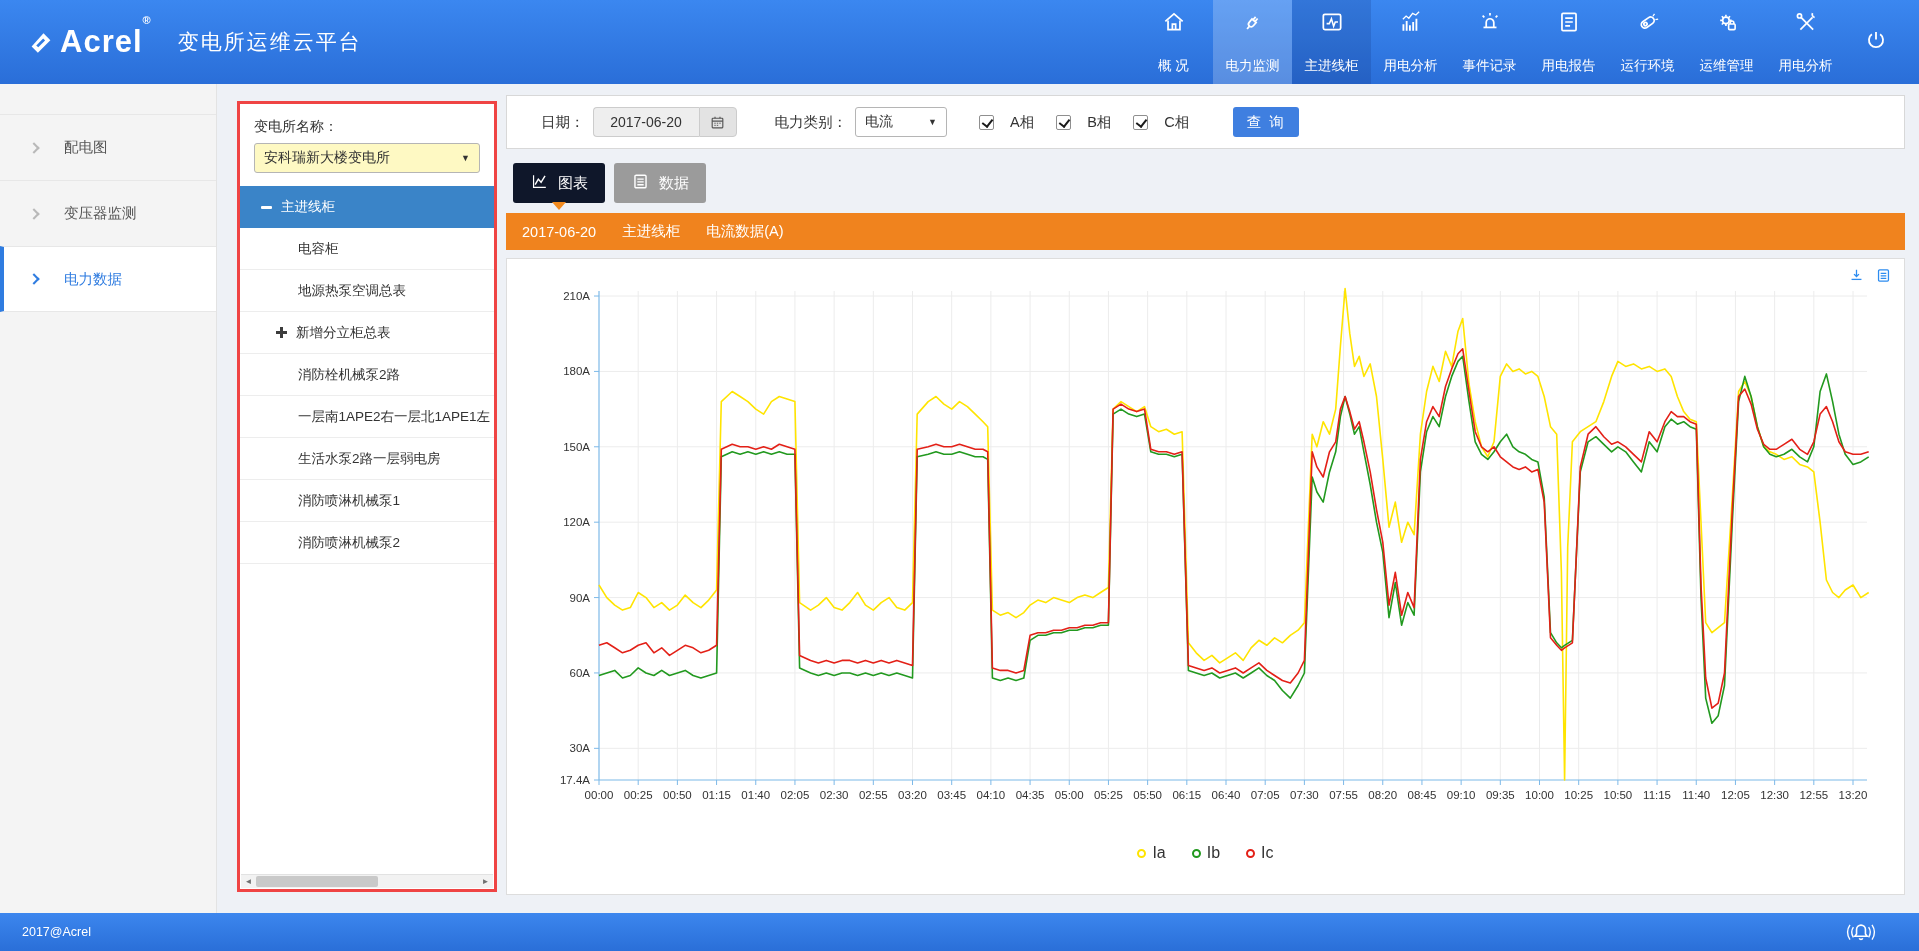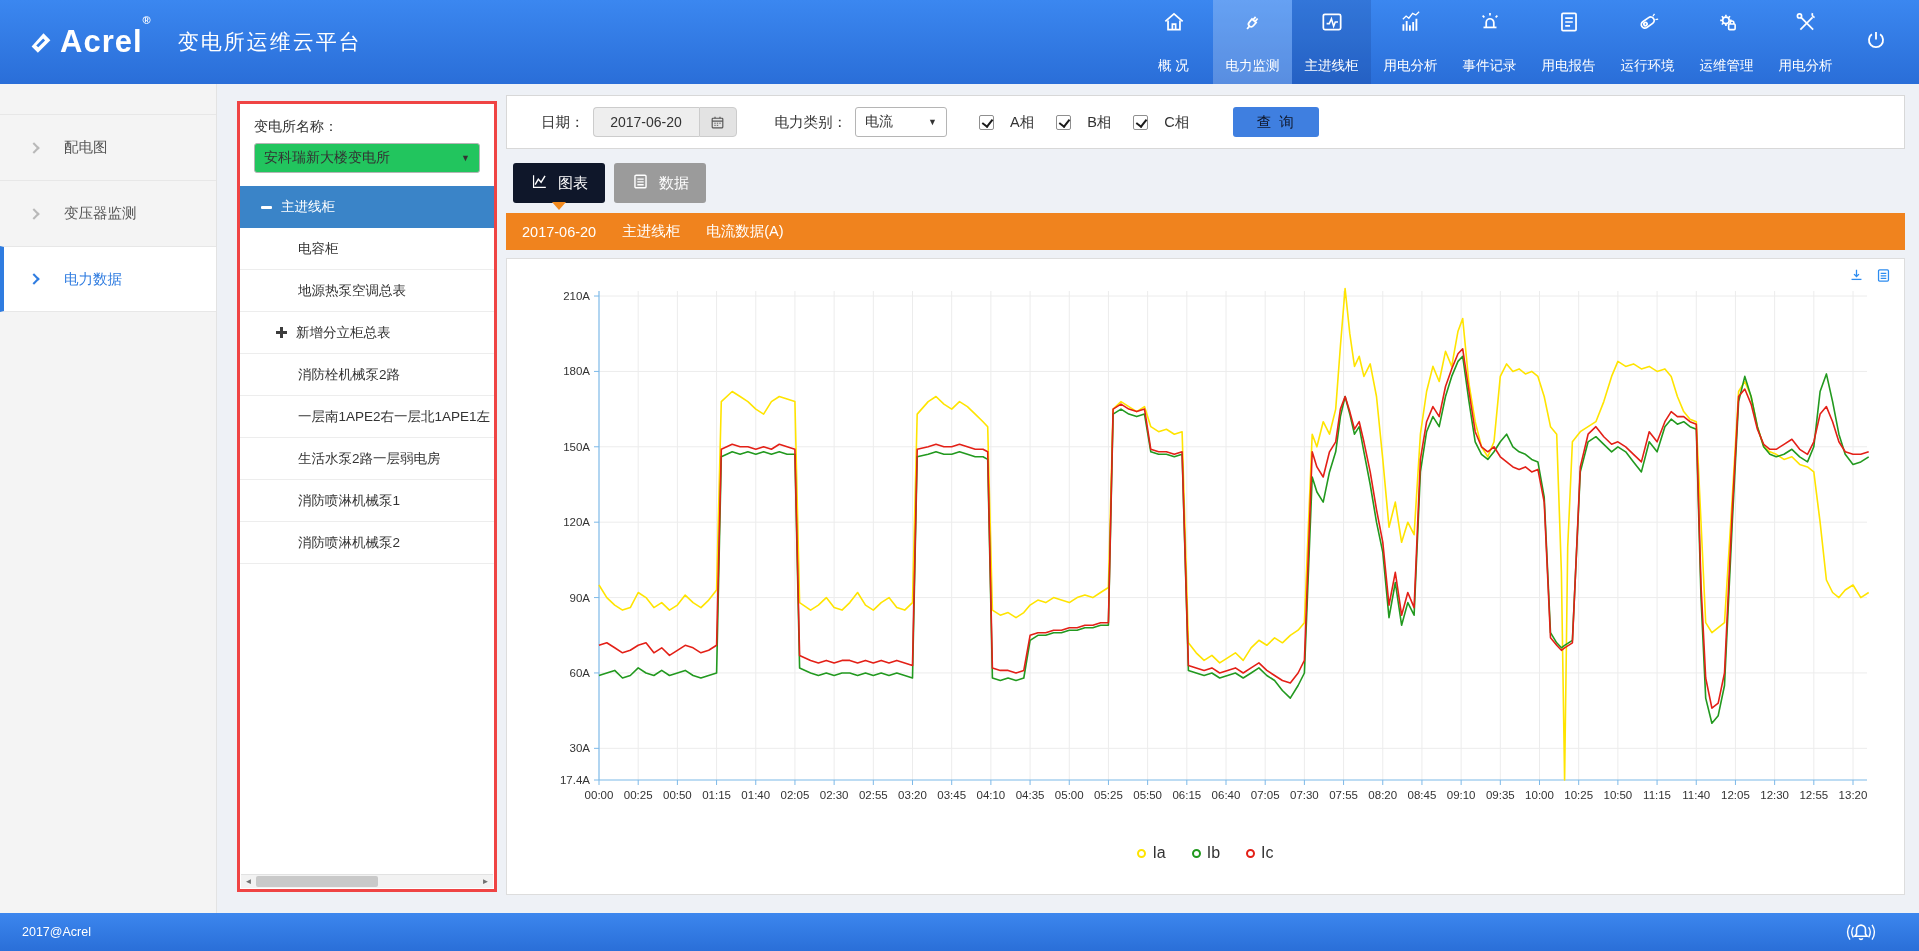--- a/index.html
+++ b/index.html
@@ -36,21 +36,21 @@
     transform:rotate(45deg); flex:none; }
   .side-item.active { background:#fff; color:#2f7ce0; border-left:4px solid #2f7ce0; padding-left:26px; }
   .side-item.active .chev { border-color:#2f7ce0; }
 
   
   .station-panel { position:absolute; left:237px; top:101px; width:260px; height:791px;
     background:#fff; border:3px solid #ef4444; }
   .station-label { margin:14px 14px 7px; font-size:14px; color:#333; }
   .station-select { margin:0 14px; height:30px; border:1px solid #b5b5b5; border-radius:3px;
     display:flex; align-items:center; justify-content:space-between; padding:0 9px;
-    font-size:14px; color:#333; cursor:pointer; background:#22c55e; }
+    font-size:14px; color:#333; cursor:pointer; background:#fef9c3; }
   .caret { font-size:9px; color:#333; }
   .tree { list-style:none; margin-top:13px; }
   .tree-item { height:42px; display:flex; align-items:center; border-bottom:1px solid #ededed;
     font-size:13.5px; color:#333; cursor:pointer; position:relative; padding-left:58px;
     white-space:nowrap; overflow:hidden; }
   .tree-item.has-minus { padding-left:41px; }
   .tree-item.has-plus  { padding-left:56px; }
   .tree-item.active { background:#3a84c8; color:#fff; border-bottom:none; }
   .t-minus { position:absolute; left:21px; top:50%; margin-top:-1.5px; width:11px; height:3px;
     background:#fff; border-radius:1px; }
@@ -76,21 +76,21 @@
     border-radius:0 4px 4px 0; display:flex; align-items:center; justify-content:center;
     color:#555; cursor:pointer; }
   .date-btn svg { width:17px; height:17px; }
   .type-select { width:92px; height:30px; border:1px solid #b5b5b5; border-radius:3px; background:#fff;
     display:flex; align-items:center; justify-content:space-between; padding:0 9px; margin-right:32px;
     cursor:pointer; font-size:14px; }
   .phase { display:flex; align-items:center; margin-right:22px; gap:16px; cursor:pointer; }
   .cb { width:15px; height:15px; background:#fff; border:1px solid #8f8f8f; border-radius:2px; position:relative; flex:none; }
   .cb.checked::after { content:''; position:absolute; left:4px; top:1px; width:5px; height:8px;
     border:solid #1a1a1a; border-width:0 2px 2px 0; transform:rotate(38deg); }
-  .query-btn { margin-left:22px; width:86px; height:30px; background:#3f7fe0; color:#0f172a;
+  .query-btn { margin-left:22px; width:66px; height:30px; background:#3f7fe0; color:#ffffff;
     border-radius:3px; display:flex; align-items:center; justify-content:center;
     font-size:14.5px; cursor:pointer; letter-spacing:2px; }
 
   
   .tabs { position:absolute; left:513px; top:163px; display:flex; gap:9px; }
   .tab { height:40px; padding:0 17px; display:flex; align-items:center; gap:9px; color:#fff;
     font-size:15px; border-radius:3px; cursor:pointer; position:relative; }
   .tab svg { width:19px; height:19px; }
   .tab.active { background:#0f172a; }
   .tab.active::after { content:''; position:absolute; left:50%; margin-left:-7px; bottom:-7px;

